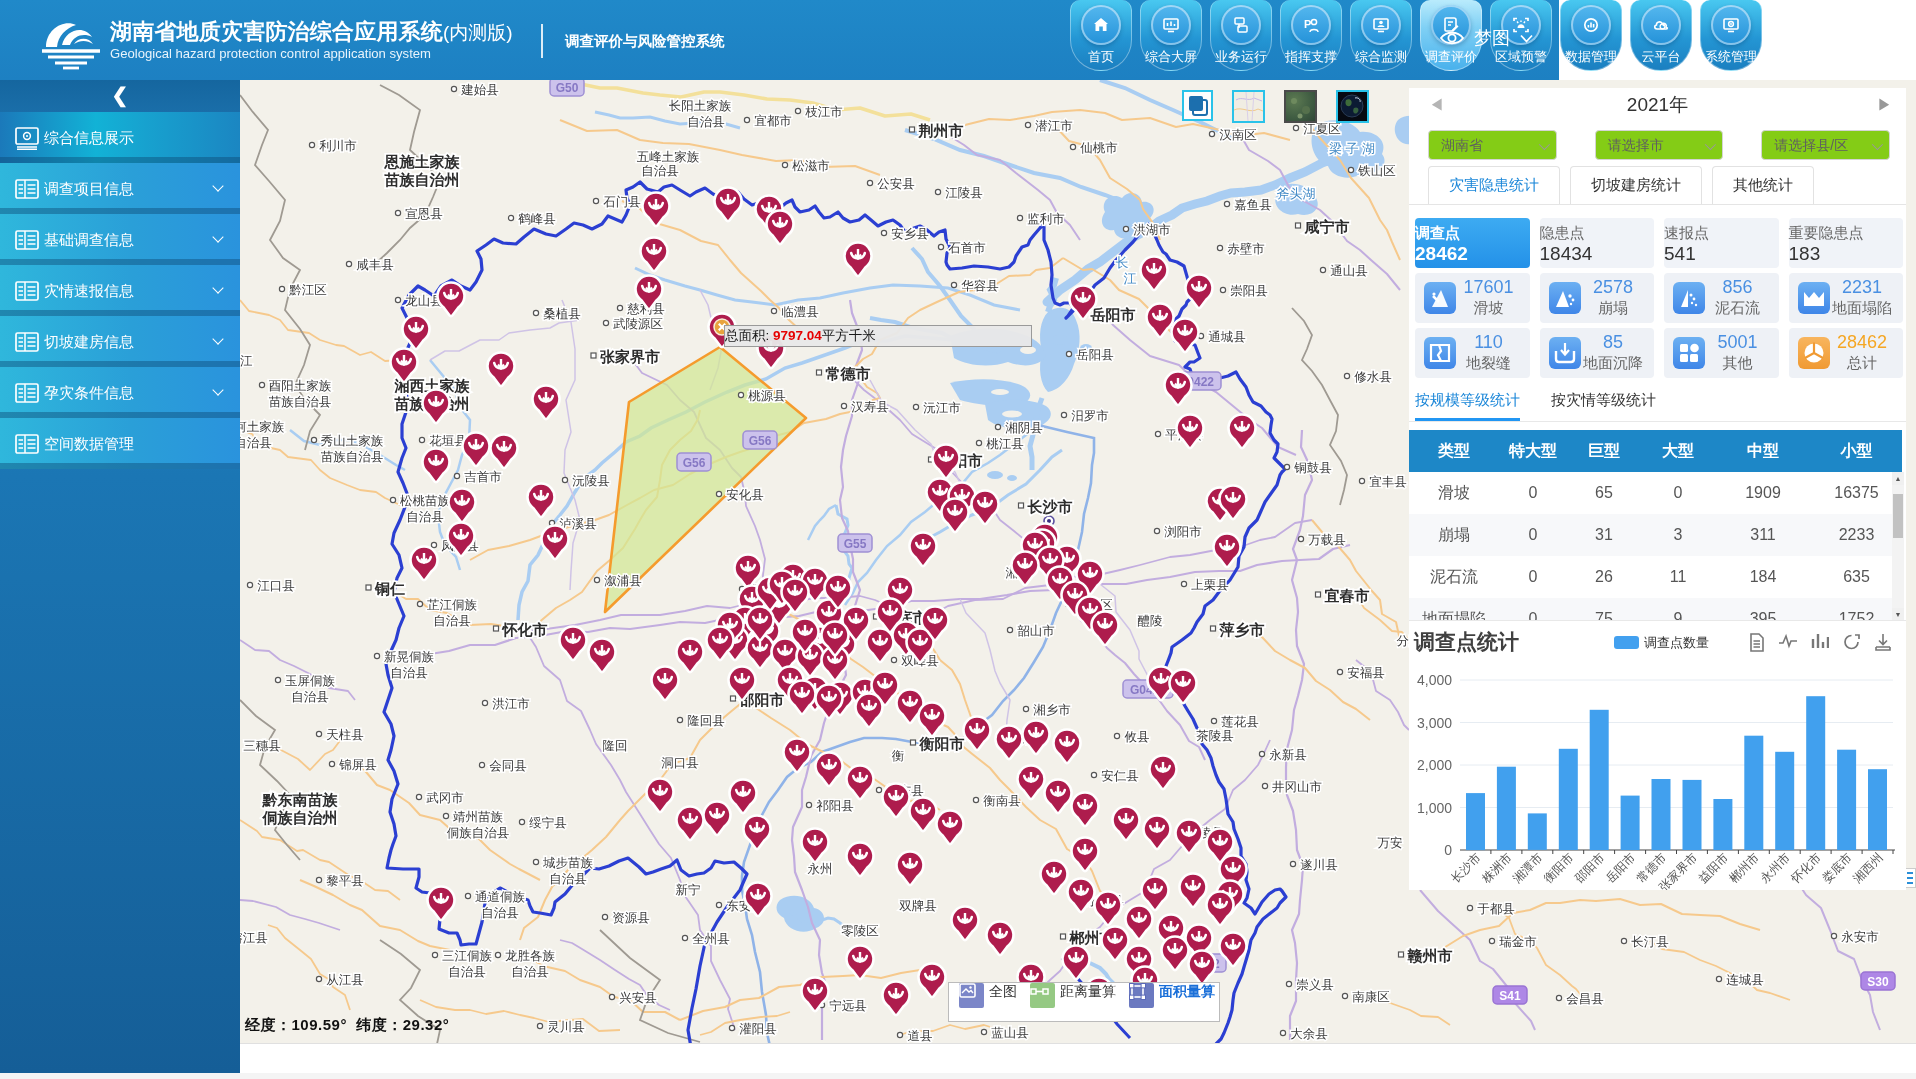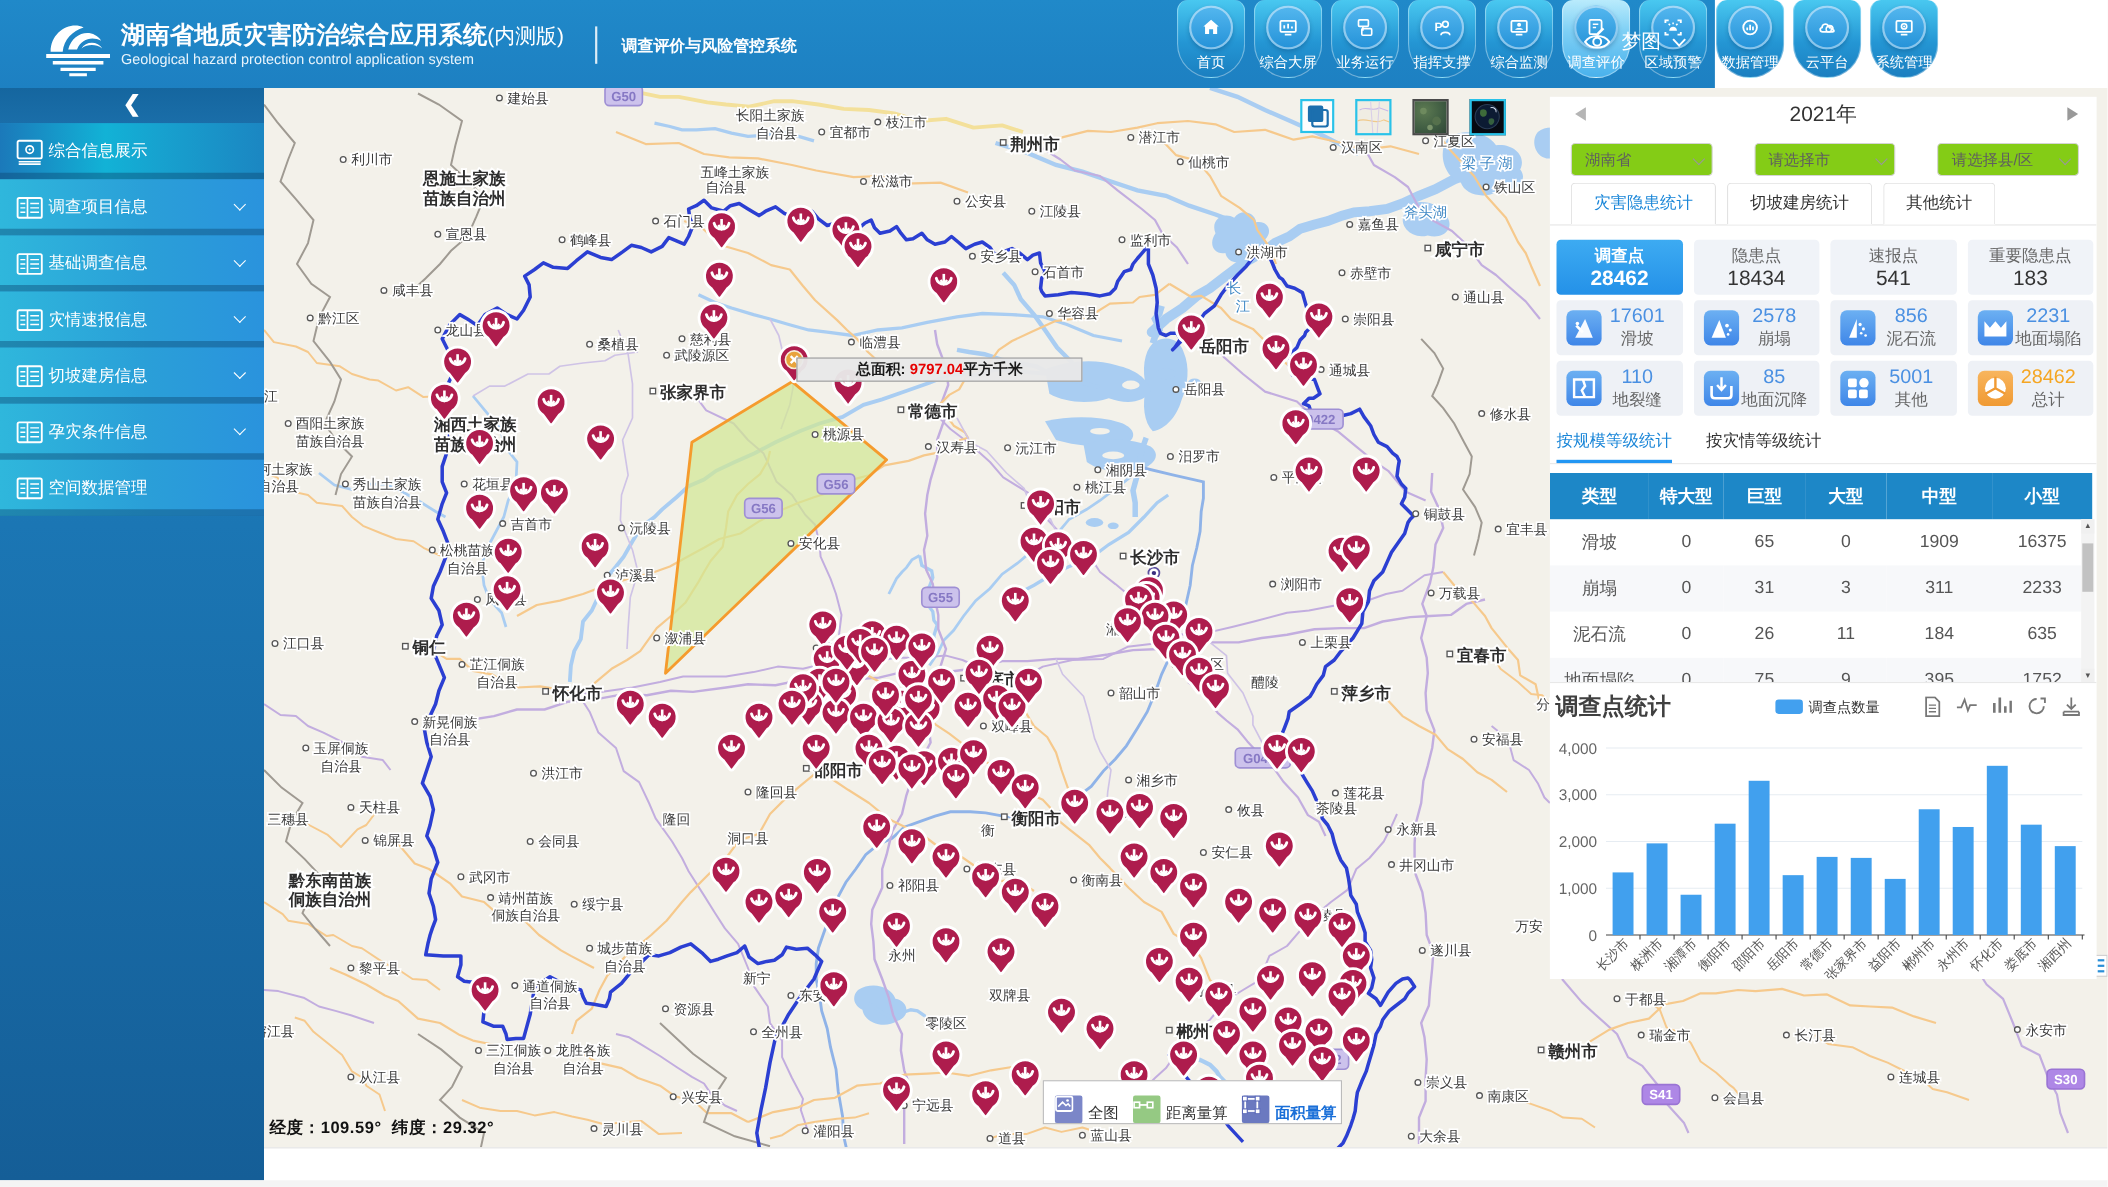--- a/index.html
+++ b/index.html
@@ -24,46 +24,46 @@
 
 #side{position:absolute;left:0;top:80px;width:240px;height:993px;background:linear-gradient(180deg,#1f8cc9 0%,#1b76b4 40%,#155e97 100%);z-index:20}
 #collapse{height:32px;background:linear-gradient(180deg,#15669f,#1a6ea9);color:#fff;text-align:center;font-size:20px;font-weight:bold;line-height:30px}
 .mi{position:relative;height:51px;line-height:51px;color:#fff;font-size:15px;padding-left:44px;
  background:linear-gradient(90deg,#2fb7dc 0%,#2a9fd8 55%,#2a93dd 100%);border-bottom:6px solid rgba(12,70,112,.42)}
 .mi.act{background:linear-gradient(90deg,#1b79ba 0%,#12b2d6 40%,#17a2cf 60%,#1b86c2 100%);border-bottom:6px solid rgba(12,70,112,.42)}
 .mi svg{position:absolute;left:14px;top:14px}
 .mi .chev{position:absolute;right:18px;top:19px;width:8px;height:8px;border-right:1.6px solid #fff;border-bottom:1.6px solid #fff;transform:rotate(45deg)}
 
 #map{position:absolute;left:240px;top:80px;width:1676px;height:963px;background:#f3f1ea;z-index:1}
-#tooltip{position:absolute;left:724px;top:325px;width:260px;height:22px;background:rgba(232,232,232,.96);
- border:1px solid #9a9a9a;z-index:6;text-align:center;font-size:13.5px;line-height:20px;color:#1a1a1a;font-weight:bold;white-space:nowrap}
+#tooltip{position:absolute;left:724px;top:325px;width:308px;height:22px;background:rgba(232,232,232,.96);
+ border:1px solid #9a9a9a;z-index:6;text-align:left;font-size:13.5px;line-height:20px;color:#1a1a1a;font-weight:normal;white-space:nowrap}
 #tooltip b{color:#e60000}
 #layers{position:absolute;left:1182px;top:90px;z-index:6;display:flex;gap:19px}
 .lbtn{width:31px;height:31px;background:#fdfdfd;border:2px solid #29c2e9;position:relative}
 .thumb{width:33px;height:33px;border:2px solid #29c2e9;position:relative;overflow:hidden}
 #measure{position:absolute;left:948px;top:982px;width:272px;height:40px;background:#fff;border:1px solid #bbb;z-index:6;
- display:flex;align-items:flex-end;padding-left:10px;gap:5px;font-size:14px;color:#333;white-space:nowrap}
+ display:flex;align-items:flex-start;padding-left:10px;gap:5px;font-size:14px;color:#333;white-space:nowrap}
 .msq{width:25px;height:25px;border-radius:2px;position:relative;flex:none}
 #coords{position:absolute;left:245px;top:1016px;z-index:6;font-size:15px;font-weight:bold;color:#111;letter-spacing:.5px}
 #rwidget{position:absolute;left:1904px;top:868px;width:12px;height:20px;background:#fff;border:1px solid #ccc;z-index:6}
 #rwidget i{display:block;height:2px;background:#2a8fd8;margin:3px 2px 0 2px}
 
 #panel{position:absolute;left:1409px;top:88px;width:497px;height:802px;background:#fff;z-index:10;font-size:14px;color:#333;overflow:hidden}
 #yearbar{position:relative;height:34px;line-height:34px;text-align:center;font-size:19px;color:#333}
 #yearbar .ar{position:absolute;top:0;font-size:15px;color:#b5b5b5}
 .selrow{display:flex;padding:8px 16px 0 19px;gap:38px}
 .sel{position:relative;width:130px;height:30px;border:1px solid #d4d4d4;border-radius:4px;color:#5f5f5f;font-size:14px;
  line-height:28px;padding-left:12px;background:#84cc16;white-space:nowrap}
 .sel:after{content:"";position:absolute;right:9px;top:11px;width:7px;height:7px;border-right:1.6px solid #999;border-bottom:1.6px solid #999;transform:rotate(45deg) translateY(-2px)}
 #tabs{display:flex;margin:6px 0 0 19px;height:38px;position:relative}
 .tab{padding:0 20px;line-height:36px;font-size:15px;border:1px solid #e2e2e2;border-bottom:none;border-radius:4px 4px 0 0;margin-right:10px;background:#fff;color:#333;white-space:nowrap}
 .tab.act{color:#1a86d8;border-color:#e2e2e2}
 #tabline{height:1px;background:#e5e5e5;margin:0}
 .cards{display:flex;padding:13px 3px 0 6px;gap:10px}
-.card{width:115px;height:50px;background:#f0f3f8;border-radius:4px;text-align:center;padding-top:5px}
+.card{width:115px;height:50px;background:#f0f3f8;border-radius:4px;text-align:left;padding-top:5px}
 .card .l1{font-size:15px;color:#666;line-height:20px}
 .card .l2{font-size:19px;color:#333;line-height:22px}
 .card.act{background:linear-gradient(180deg,#3dabf2,#2491e8)}
 .card.act .l1,.card.act .l2{color:#fff;font-weight:bold}
 .tiles{display:flex;padding:5px 3px 0 6px;gap:10px}
 .tile{position:relative;width:115px;height:50px;background:#eef1f6;border-radius:4px}
 .tile .ic{position:absolute;left:9px;top:9px;width:32px;height:32px;border-radius:6px;background:linear-gradient(180deg,#6cb0f2,#3f86e8)}
 .tile .ic.or{background:linear-gradient(180deg,#f8b55e,#f09a33)}
 .tile .n{position:absolute;right:10px;top:4px;font-size:18px;color:#4a90e2;width:62px;text-align:center}
 .tile .n.or{color:#f5a623}

